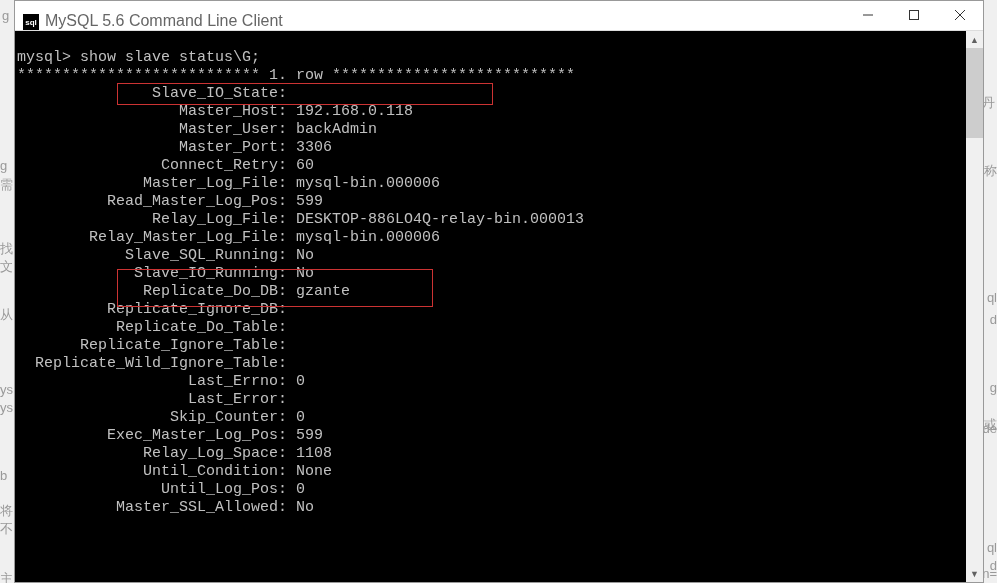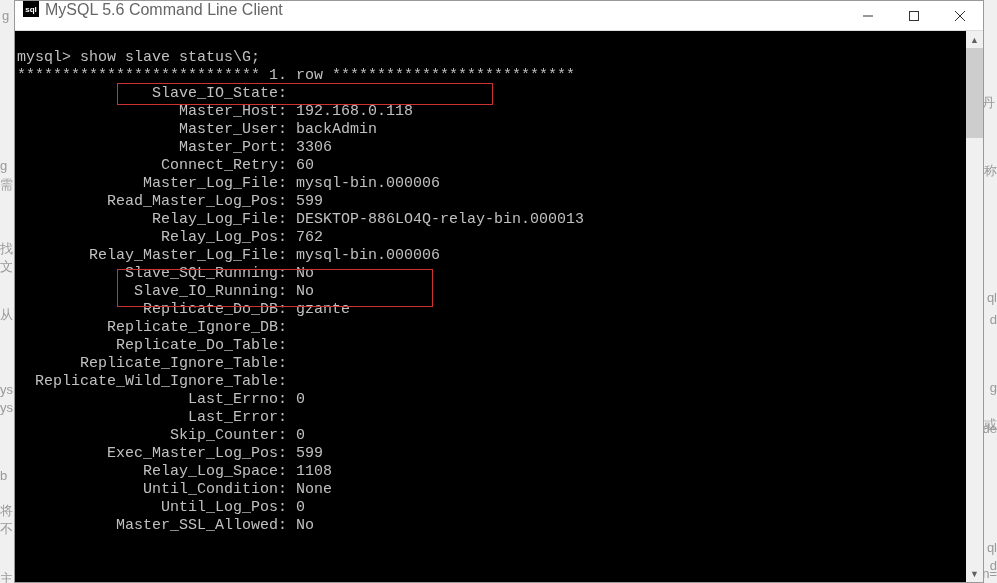--- a/index.html
+++ b/index.html
@@ -28,21 +28,21 @@
       width: 970px;
       height: 583px;
       background: #000;
       border: 1px solid #999;
       z-index: 10;
     }
     .titlebar {
       height: 30px;
       background: #fff;
       display: flex;
-      align-items: flex-start;
+      align-items: flex-end;
       border-bottom: 1px solid #ddd;
     }
     .titlebar-icon {
       width: 16px;
       height: 16px;
       margin-left: 8px;
       margin-right: 6px;
       background: #000;
       display: inline-flex;
       align-items: center;
@@ -195,21 +195,20 @@
         <div class="prompt-line">mysql&gt; show slave status\G;</div>
         <div class="line">*************************** 1. row ***************************</div>
         <div class="line">               Slave_IO_State: </div>
         <div class="line">                  Master_Host: 192.168.0.118</div>
         <div class="line">                  Master_User: backAdmin</div>
         <div class="line">                  Master_Port: 3306</div>
         <div class="line">                Connect_Retry: 60</div>
         <div class="line">              Master_Log_File: mysql-bin.000006</div>
         <div class="line">          Read_Master_Log_Pos: 599</div>
         <div class="line">               Relay_Log_File: DESKTOP-886LO4Q-relay-bin.000013</div>
-        <div class="line">                Relay_Log_Pos: 762</div>
         <div class="line">        Relay_Master_Log_File: mysql-bin.000006</div>
         <div class="line">            Slave_SQL_Running: No</div>
         <div class="line">             Slave_IO_Running: No</div>
         <div class="line">              Replicate_Do_DB: gzante</div>
         <div class="line">          Replicate_Ignore_DB: </div>
         <div class="line">           Replicate_Do_Table: </div>
         <div class="line">       Replicate_Ignore_Table: </div>
         <div class="line">  Replicate_Wild_Ignore_Table: </div>
         <div class="line">                   Last_Errno: 0</div>
         <div class="line">                   Last_Error: </div>

